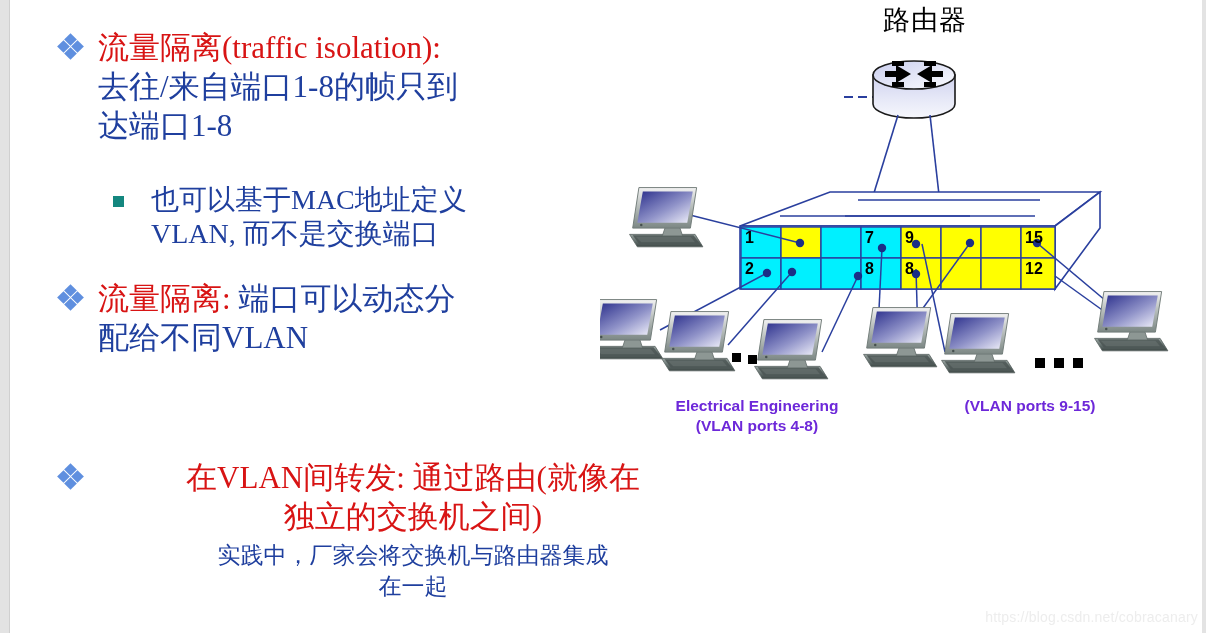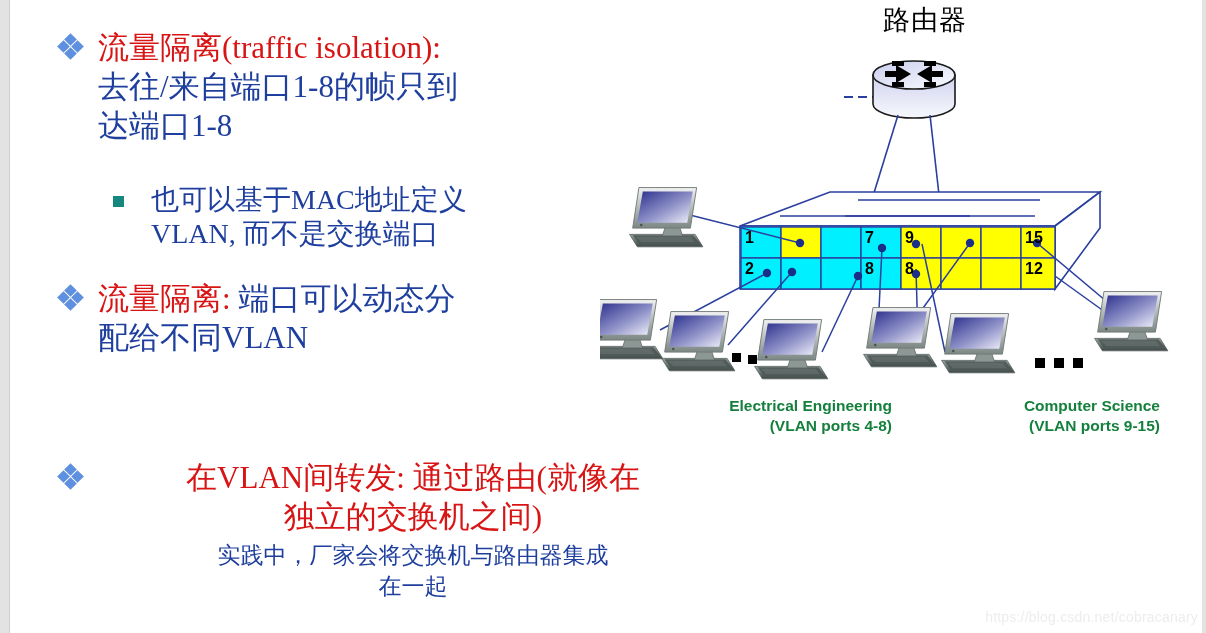--- a/index.html
+++ b/index.html
@@ -112,25 +112,25 @@
     width: 140px;
     text-align: center;
     font-family: "Liberation Serif", "DejaVu Serif", serif;
     font-size: 27px;
     color: #000000;
     letter-spacing: 1px;
   }
 
   .grp-label {
     position: absolute;
-    text-align: right;
+    text-align: center;
     font-family: "Liberation Sans", "DejaVu Sans", sans-serif;
     font-size: 15.5px;
     font-weight: bold;
-    color: #15803d;
+    color: #6d28d9;
     line-height: 20px;
   }
   #lbl-ee { left: 22px;  top: 396px; width: 270px; }
   #lbl-cs { left: 300px; top: 396px; width: 260px; }
 
   .port-num {
     position: absolute;
     font-family: "Liberation Sans", "DejaVu Sans", sans-serif;
     font-size: 16px;
     font-weight: bold;
@@ -367,18 +367,17 @@
   <span class="port-num" style="left:305px; top:230px;">9</span>
   <span class="port-num" style="left:305px; top:261px;">8</span>
   <span class="port-num" style="left:425px; top:230px;text-align:right;">15</span>
   <span class="port-num" style="left:425px; top:261px;">12</span>
 
   <div class="grp-label" id="lbl-ee">
     <div>Electrical Engineering</div>
     <div>(VLAN ports 4-8)</div>
   </div>
   <div class="grp-label" id="lbl-cs">
-    <div>Computer Science</div>
     <div>(VLAN ports 9-15)</div>
   </div>
 </div>
 
 <div class="watermark">https://blog.csdn.net/cobracanary</div>
 
 </body></html>

